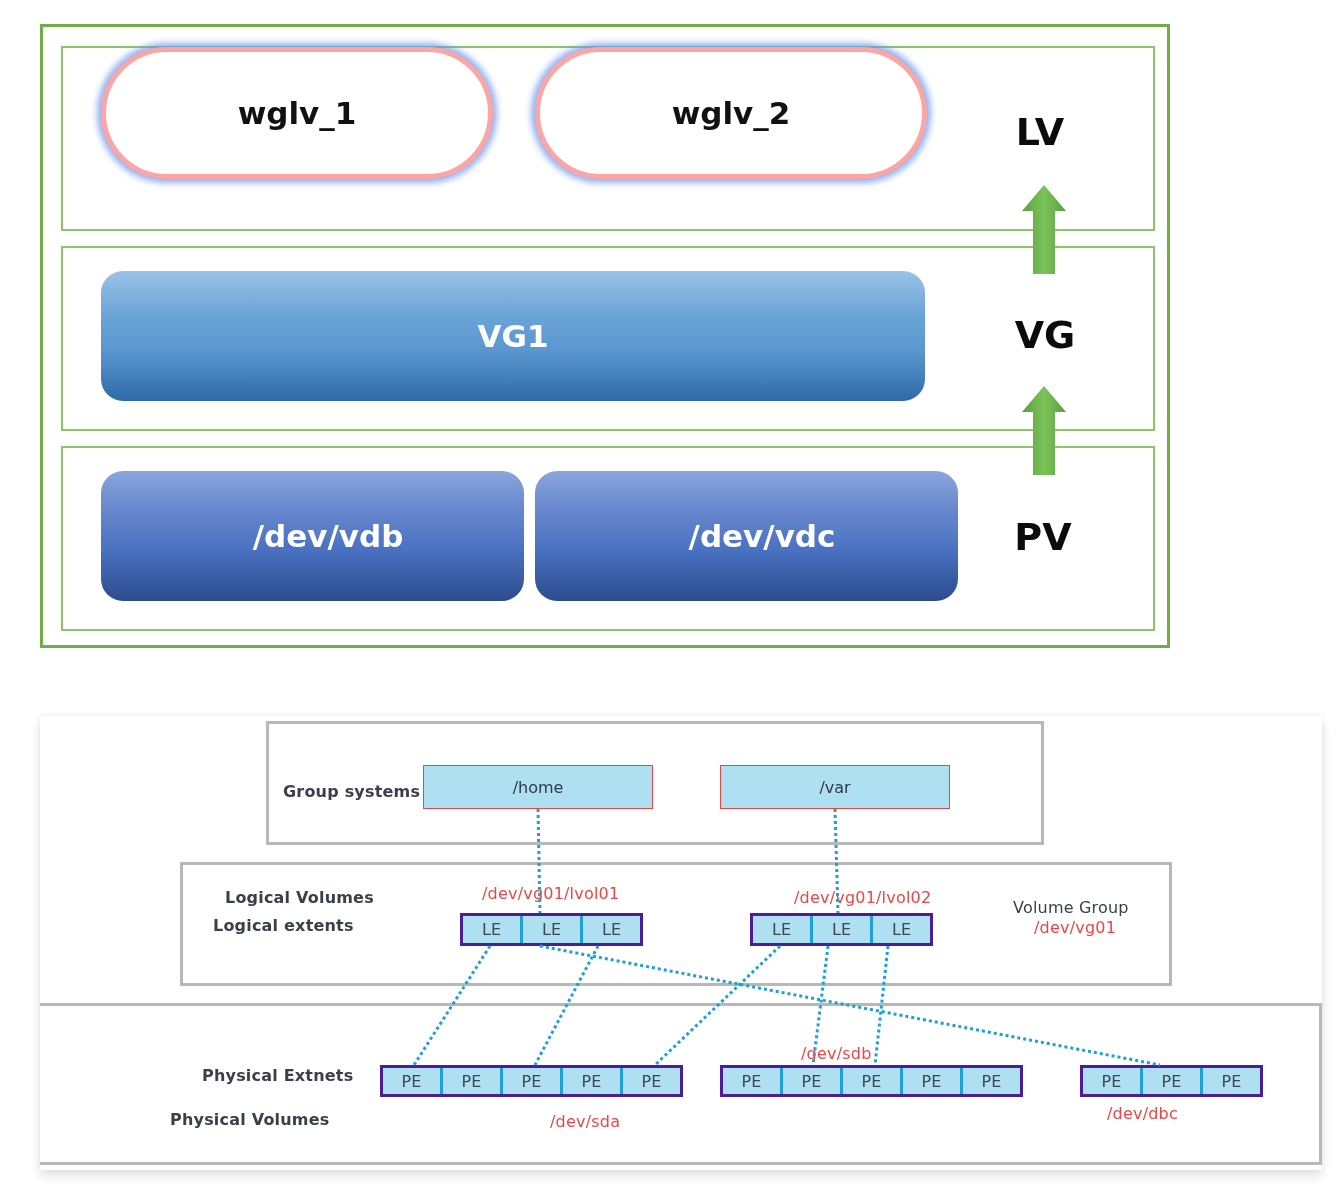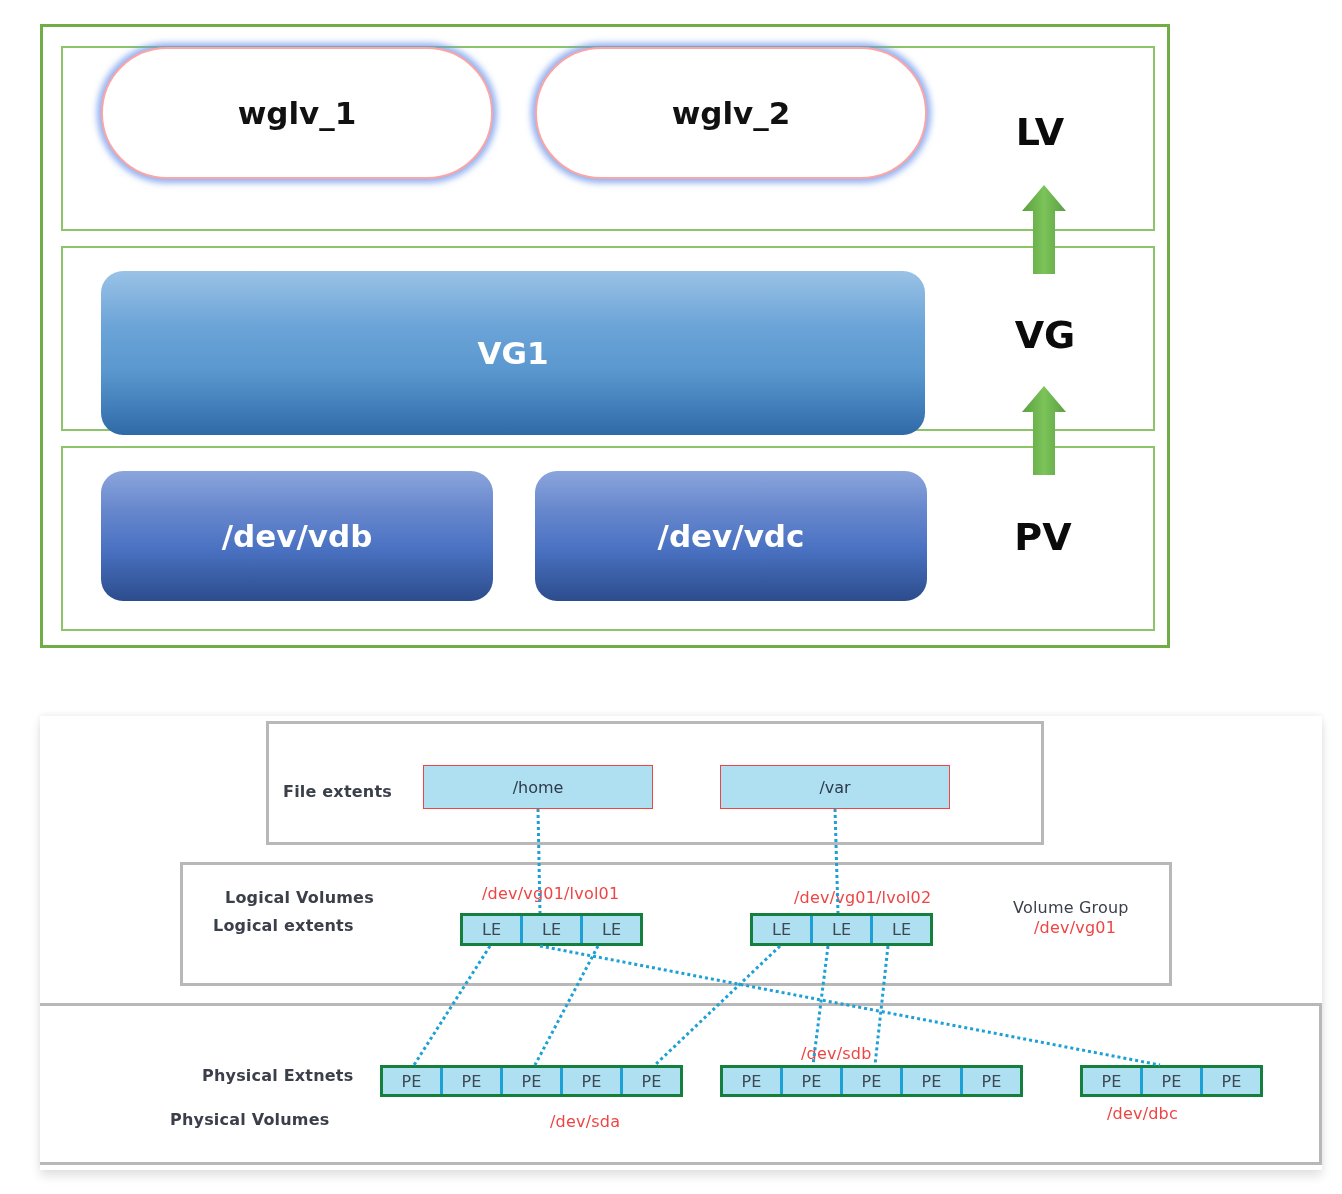--- a/index.html
+++ b/index.html
@@ -5,33 +5,33 @@
   html, body { margin:0; padding:0; background:#ffffff; }
   body { width:1342px; height:1194px; position:relative; overflow:hidden; font-family:"DejaVu Sans", sans-serif; }
 
   
   #top-frame { position:absolute; left:40px; top:24px; width:1130px; height:624px; border:3px solid #70ad47; box-sizing:border-box; background:#fff; }
   .layer-box { position:absolute; left:18px; width:1094px; border:2px solid #8cc46a; box-sizing:border-box; background:#fff; }
   #layer-lv { top:19px; height:185px; }
   #layer-vg { top:219px; height:185px; }
   #layer-pv { top:419px; height:185px; }
 
-  .lv-pill { position:absolute; top:47px; width:392px; height:132px; border:2px solid #fca5a5; border-radius:66px; background:#fff;
+  .lv-pill { position:absolute; top:47px; width:392px; height:132px; border:5px solid #fca5a5; border-radius:66px; background:#fff;
     box-shadow:0 0 6px 4px rgba(110,150,235,0.75); box-sizing:border-box; display:flex; align-items:center; justify-content:center;
     font-weight:bold; font-size:31px; color:#111; }
   #lv-pill-1 { left:101px; }
   #lv-pill-2 { left:535px; }
 
-  #vg-bar { position:absolute; left:101px; top:271px; width:824px; height:164px; border-radius:22px;
+  #vg-bar { position:absolute; left:101px; top:271px; width:824px; height:130px; border-radius:22px;
     background:linear-gradient(to bottom,#9ac2e6 0%,#6aa3d7 35%,#5b98cf 60%,#2f6aa8 100%);
     display:flex; align-items:center; justify-content:center; color:#fff; font-weight:bold; font-size:31px; }
 
   .pv-block { position:absolute; top:471px; width:392px; height:130px; border-radius:22px;
     background:linear-gradient(to bottom,#8ba5dc 0%,#6787cd 30%,#4a72c2 60%,#2c4c8c 100%);
-    display:flex; align-items:center; justify-content:center; color:#fff; font-weight:bold; font-size:31px; }
+    display:flex; align-items:center; justify-content:center; color:#fff; font-weight:bold; font-size:31px;padding-left:31px; }
   #pv-block-1 { left:101px; }
   #pv-block-2 { left:535px; }
 
   .layer-label { position:absolute; font-weight:bold; font-size:38px; color:#0b0b0b; width:100px; text-align:center; }
   #label-lv { left:990px; top:110px; }
   #label-vg { left:995px; top:313px; }
   #label-pv { left:993px; top:515px; }
 
   .up-arrow { position:absolute; left:1020px; width:48px; }
   #arrow-vg-lv { top:183px; height:94px; }
@@ -46,21 +46,21 @@
   #pv-box { left:40px; top:1003px; width:1282px; height:162px; border-width:3px 3px 3px 0; }
 
   .gtext { position:absolute; font-size:16px; color:#3a3f4a; font-weight:bold; white-space:nowrap; letter-spacing:0.2px; }
   .gtext.light { font-weight:normal; color:#ef4444; }
 
   .fs-node { position:absolute; top:765px; width:230px; height:44px; border:1px solid #ef4444; background:#aee0f2; box-sizing:border-box;
     display:flex; align-items:center; justify-content:center; font-size:16px; color:#2e3a48; }
   #fs-home { left:423px; }
   #fs-var { left:720px; }
 
-  .extent-row { position:absolute; display:flex; border:3px solid #15803d; box-sizing:border-box; background:#aee0f2; }
+  .extent-row { position:absolute; display:flex; border:3px solid #4c1d95; box-sizing:border-box; background:#aee0f2; }
   .extent-cell { width:57px; height:100%; border-right:3px solid #1ca0d6; display:flex; align-items:center; justify-content:center;
     font-size:16px; color:#3d4852; box-sizing:content-box; }
   .extent-cell:last-child { border-right:none; }
   #le-row-1 { left:460px; top:913px; height:33px; }
   #le-row-2 { left:750px; top:913px; height:33px; }
   #pe-row-sda { left:380px; top:1065px; height:32px; }
   #pe-row-sdb { left:720px; top:1065px; height:32px; }
   #pe-row-dbc { left:1080px; top:1065px; height:32px; }
 
   #links { position:absolute; left:0; top:0; width:1342px; height:1194px; pointer-events:none; }
@@ -99,21 +99,21 @@
 <svg id="arrow-pv-vg" class="up-arrow" viewBox="0 0 48 94">
   <path d="M24 2 L46 28 L35 28 L35 91 L13 91 L13 28 L2 28 Z" fill="url(#ag)"></path>
 </svg>
 
 <div id="bottom-frame"></div>
 
 <div id="fs-box" class="gbox"></div>
 <div id="lv-box" class="gbox"></div>
 <div id="pv-box" class="gbox"></div>
 
-<div class="gtext" style="left:283px;top:782px;">File extents</div>
+<div class="gtext" style="left:283px;top:782px;">Group systems</div>
 <div id="fs-home" class="fs-node">/home</div>
 <div id="fs-var" class="fs-node">/var</div>
 
 <div class="gtext" style="left:225px;top:888px;">Logical Volumes</div>
 <div class="gtext" style="left:213px;top:916px;">Logical extents</div>
 
 <div class="gtext light" style="left:482px;top:884px;">/dev/vg01/lvol01</div>
 <div class="gtext light" style="left:782px;top:888px;margin-left:12px;">/dev/vg01/lvol02</div>
 
 <div class="gtext" style="left:1013px;top:898px;font-weight:normal;">Volume Group</div>

